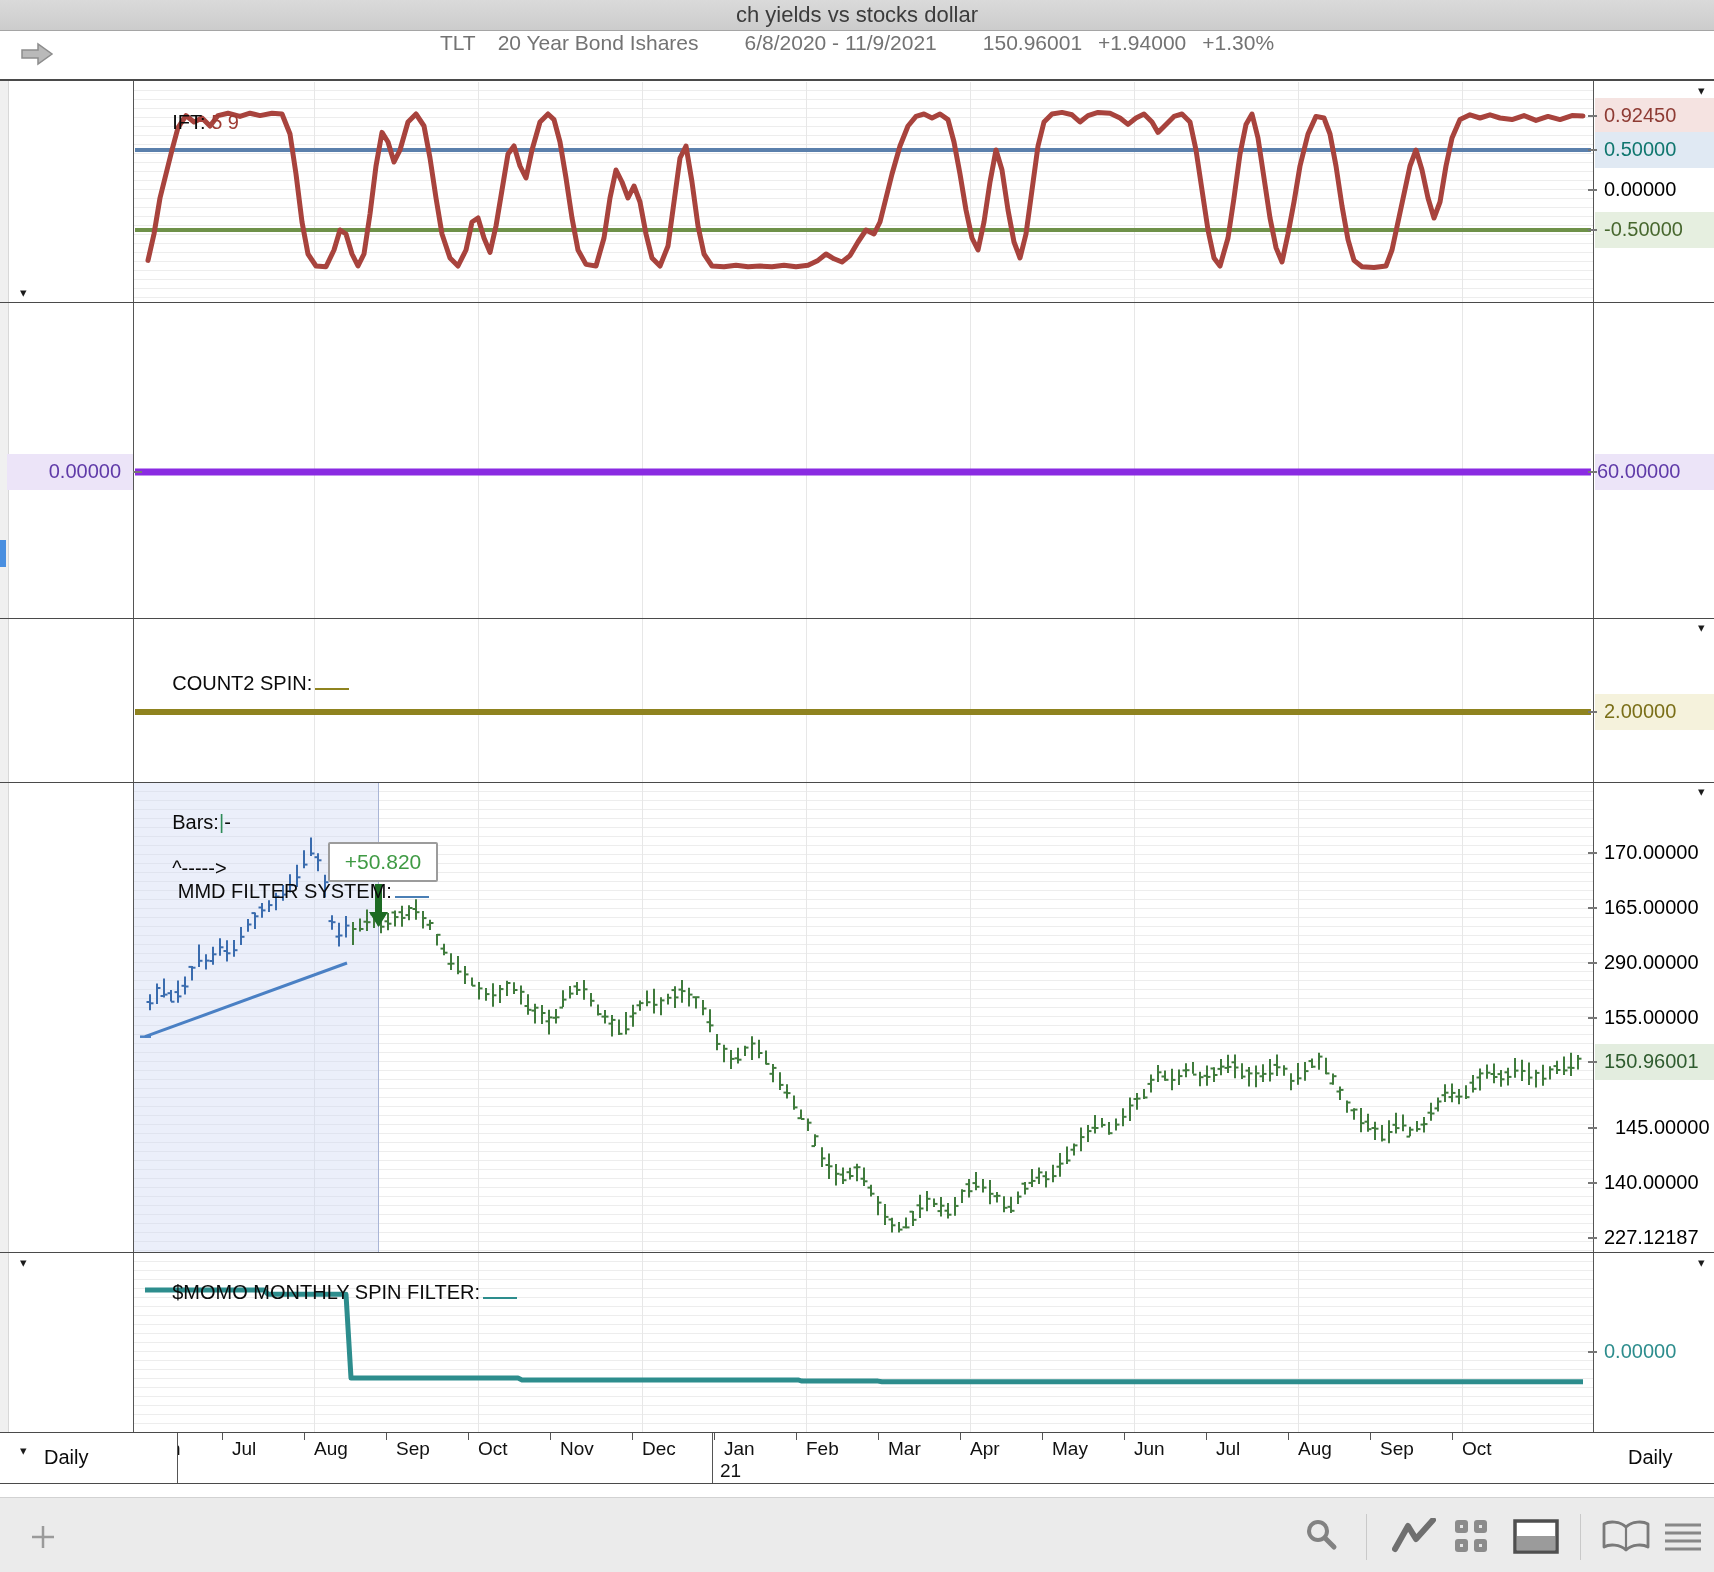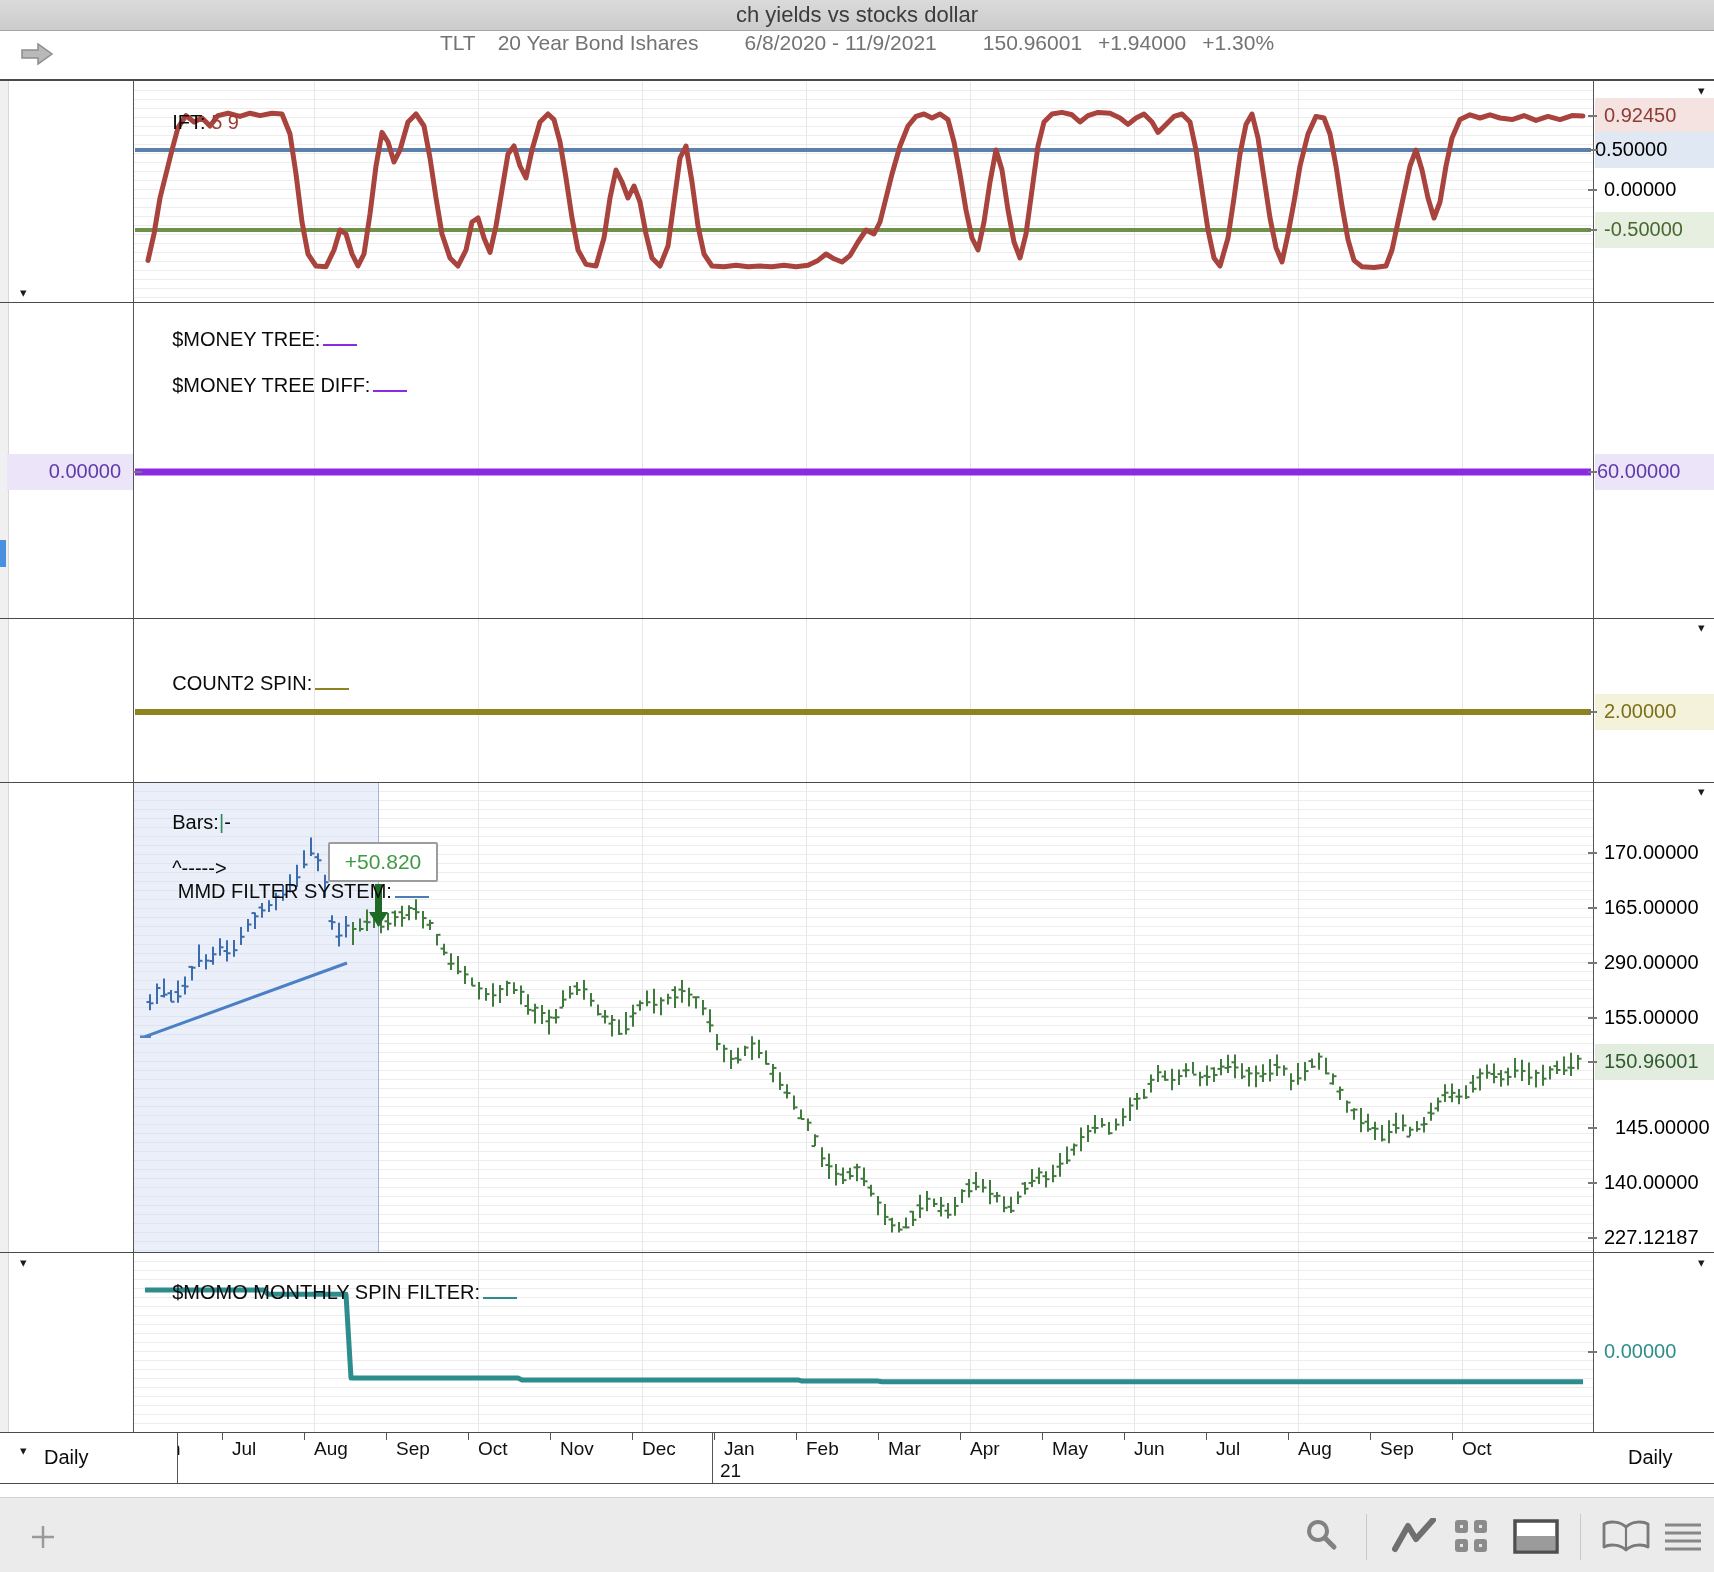--- a/index.html
+++ b/index.html
@@ -669,25 +669,20 @@
         <line x1="1578" x2="1578" y1="1054.9" y2="1069.4" stroke="#3f7b3c" stroke-width="2"></line>
         <line x1="1578" x2="1581.5" y1="1058.7" y2="1058.7" stroke="#3f7b3c" stroke-width="2"></line>
         <path d="M375 884 L382 884 L382 912 L388 912 L378.5 927 L369 912 L375 912 Z" fill="#1d6b24"></path>
       </g>
       <polyline points="145,1290.0 264,1290.0 268,1294.3 346,1294.3 351,1378.0 518,1378.0 522,1379.9 798,1379.9 802,1381.1 878,1381.1 882,1381.8 1583,1381.8" fill="none" stroke="#2d8d8d" stroke-width="5" stroke-linejoin="round"></polyline>
     </svg>
 
   <div class="abs pane-label" style="left:150px;top:88px;">
     <span>IFT:</span> <span style="color:#9e3b33;">5 9</span>
   </div>
-  <div class="abs pane-label" style="left:150px;top:305px;">
-    <span>$MONEY TREE:</span><span class="blank" style="border-color:#8a2be2;"></span>
-    <span style="display:inline-block;width:36px;"></span>
-    <span>$MONEY TREE DIFF:</span><span class="blank" style="border-color:#8a2be2;"></span>
-  </div>
   <div class="abs pane-label" style="left:150px;top:649px;">
     <span>COUNT2 SPIN:</span><span class="blank" style="border-color:#8f831f;"></span>
   </div>
   <div class="abs pane-label" style="left:150px;top:788px;">
     <span>Bars:</span><span style="color:#2e8b57;font-weight:500;">|</span><span>-</span>
     <span style="display:inline-block;width:28px;"></span>
     <span>^-----&gt;</span>
     <span> </span><span>MMD FILTER SYSTEM:</span><span class="blank" style="border-color:#4a7fb5;"></span>
   </div>
   <div class="abs pane-label" style="left:150px;top:1258px;">
@@ -702,21 +697,21 @@
   <div class="abs tri" style="left:20px;top:286px;">▾</div>
   <div class="abs tri" style="left:1698px;top:621px;">▾</div>
   <div class="abs tri" style="left:1698px;top:785px;">▾</div>
   <div class="abs tri" style="left:20px;top:1256px;">▾</div>
   <div class="abs tri" style="left:1698px;top:1256px;">▾</div>
   <div class="abs tri" style="left:20px;top:1444px;">▾</div>
 
   <div id="axis-labels">
       <div class="abs axbox" style="left:1595px;top:98px;width:119px;height:36px;background:#f5e3e1;color:#8e3b33;padding-left:9px;box-sizing:border-box;">0.92450</div>
       <div class="abs tick" style="left:1588px;top:115px;width:9px;height:2px;"></div>
-      <div class="abs axbox" style="left:1595px;top:132px;width:119px;height:36px;background:#e0e9f3;color:#000000;box-sizing:border-box;">0.50000</div>
+      <div class="abs axbox" style="left:1595px;top:132px;width:119px;height:36px;background:#e0e9f3;color:#0f766e;padding-left:9px;box-sizing:border-box;">0.50000</div>
       <div class="abs tick" style="left:1588px;top:149px;width:9px;height:2px;"></div>
       <div class="abs axbox" style="left:1595px;top:172px;width:119px;height:36px;background:#ffffff;color:#000000;padding-left:9px;box-sizing:border-box;">0.00000</div>
       <div class="abs tick" style="left:1588px;top:189px;width:9px;height:2px;"></div>
       <div class="abs axbox" style="left:1595px;top:212px;width:119px;height:36px;background:#e6efe0;color:#47672e;padding-left:9px;box-sizing:border-box;">-0.50000</div>
       <div class="abs tick" style="left:1588px;top:229px;width:9px;height:2px;"></div>
       <div class="abs axbox" style="left:7px;top:454px;width:126px;height:36px;background:#ece4f8;color:#5f3aa8;text-align:right;padding-right:12px;box-sizing:border-box;">0.00000</div>
       <div class="abs tick" style="left:133px;top:471px;width:9px;height:2px;"></div>
       <div class="abs axbox" style="left:1595px;top:454px;width:119px;height:36px;background:#ece4f8;color:#5f3aa8;padding-left:2px;box-sizing:border-box;">60.00000</div>
       <div class="abs tick" style="left:1588px;top:471px;width:9px;height:2px;"></div>
       <div class="abs axbox" style="left:1595px;top:694px;width:119px;height:36px;background:#f5f2dc;color:#7a6f18;padding-left:9px;box-sizing:border-box;">2.00000</div>

